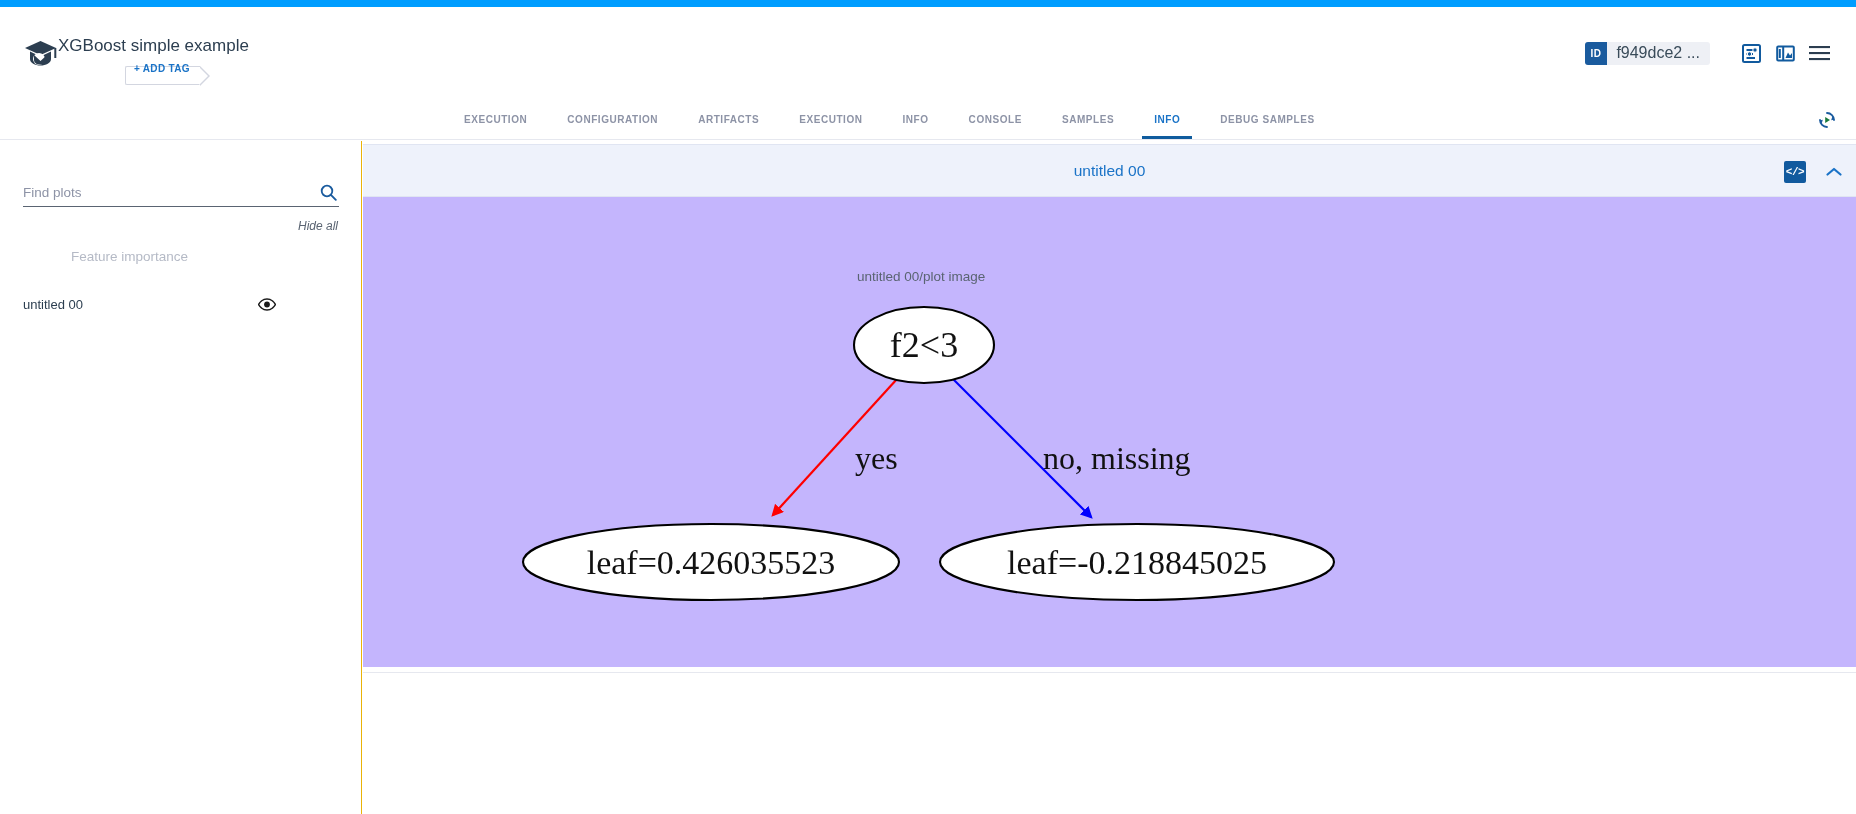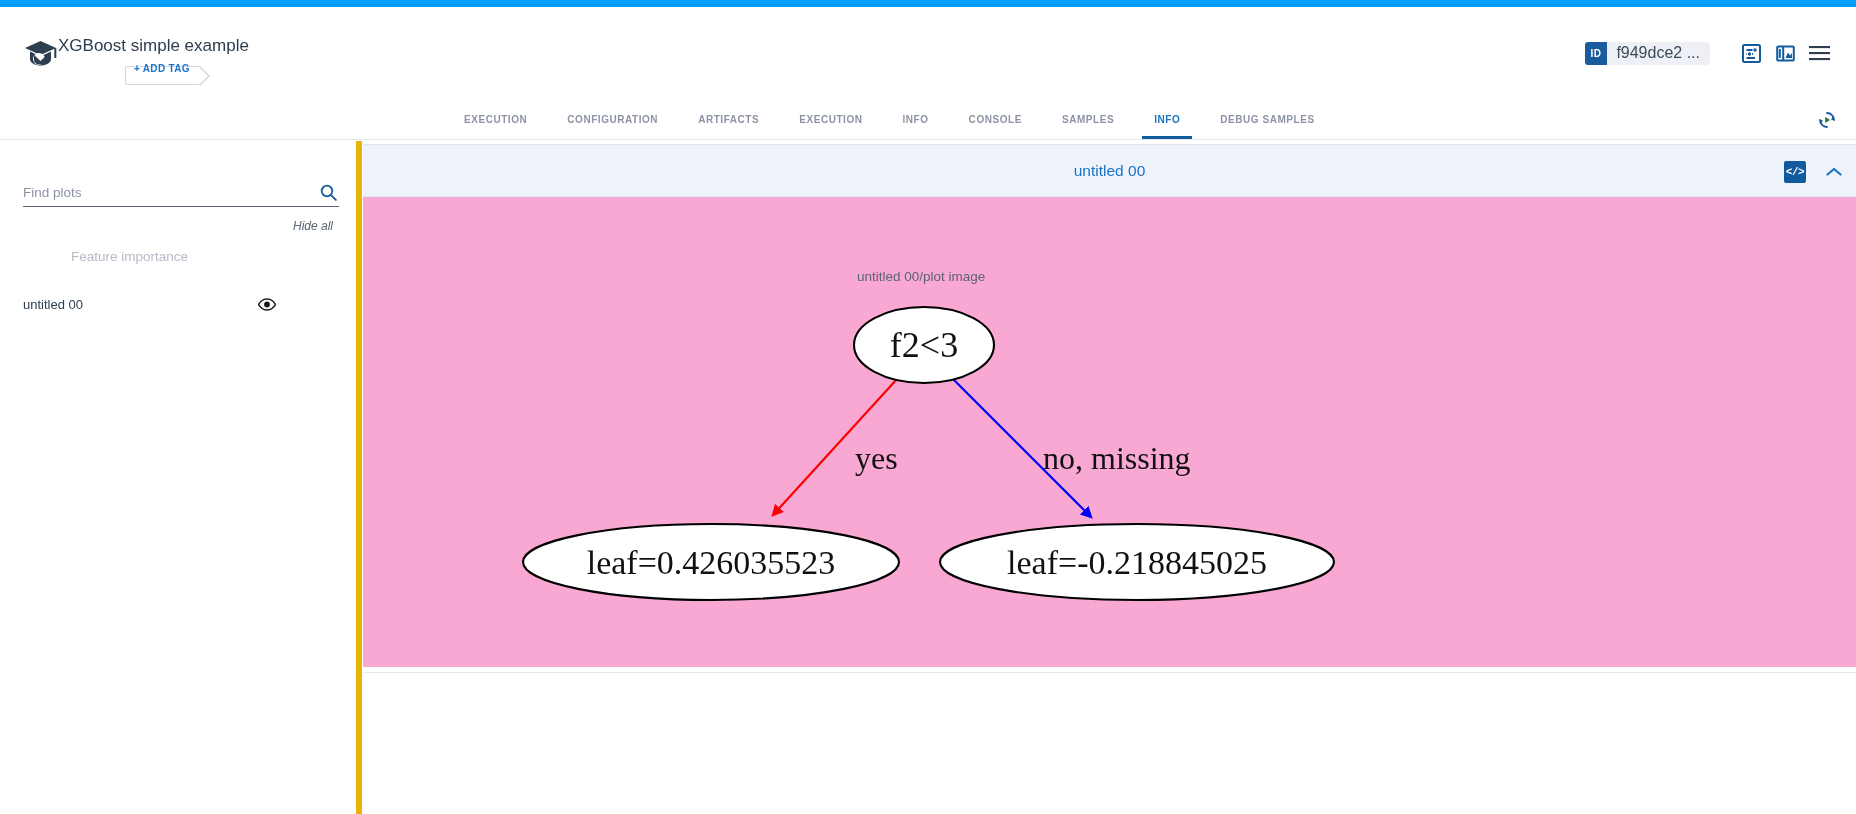--- a/index.html
+++ b/index.html
@@ -122,21 +122,21 @@
     width: 30px; height: 30px;
     display: flex; align-items: center; justify-content: center;
     cursor: pointer;
   }
 
   
   #sidebar {
     position: absolute; top: 141px; left: 0;
     width: 362px; height: 673px;
     background: #ffffff;
-    border-right: 6px solid #eab308;
+    border-right: 1px solid #eab308;
   }
   #search-row {
     position: absolute; left: 23px; top: 38px;
     width: 316px; height: 28px;
     display: flex; align-items: center;
     border-bottom: 1px solid #5a6472;
   }
   #search-input {
     flex: 1; border: none; outline: none;
     font-size: 13.5px; color: #2c3e50;
@@ -207,21 +207,21 @@
     letter-spacing: -0.5px;
   }
   #collapse-btn {
     width: 24px; height: 24px;
     display: flex; align-items: center; justify-content: center;
     cursor: pointer;
   }
   #plot-body {
     position: relative;
     width: 100%; height: 470px;
-    background: #f9a8d4;
+    background: #c4b5fd;
     overflow: hidden;
     padding-left: 44px;
   }
   #plot-caption {
     position: absolute; left: 494px; top: 72px;
     font-size: 13.5px; color: #5a6472;
   }
   #tree-svg { position: absolute; left: 0; top: 0; }
   #card-bottom-border {
     position: absolute; left: 0; top: 528px;

